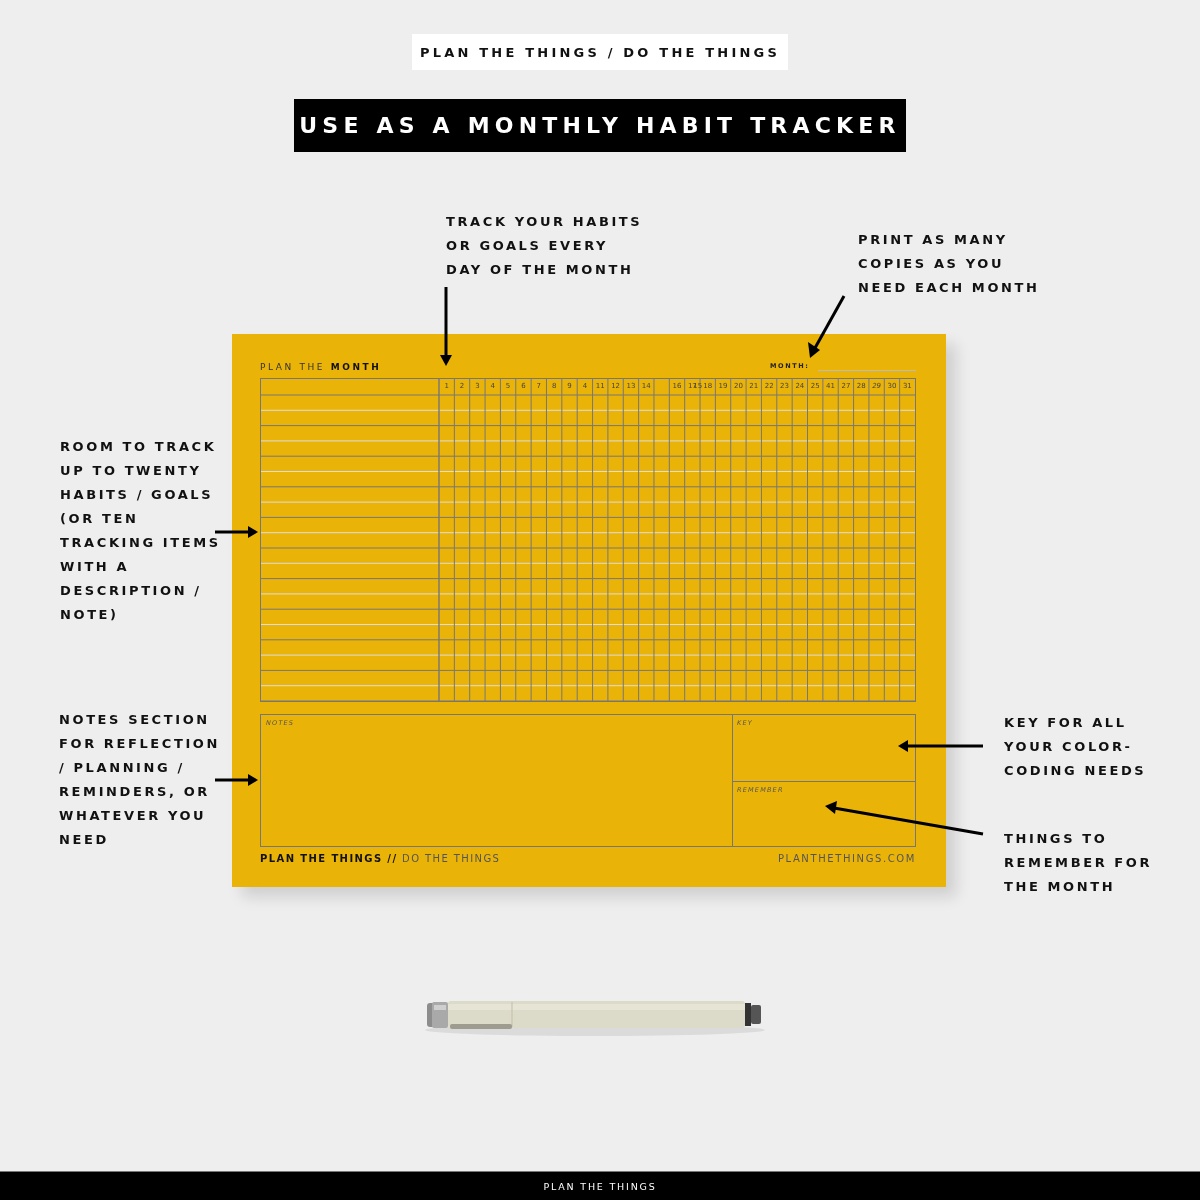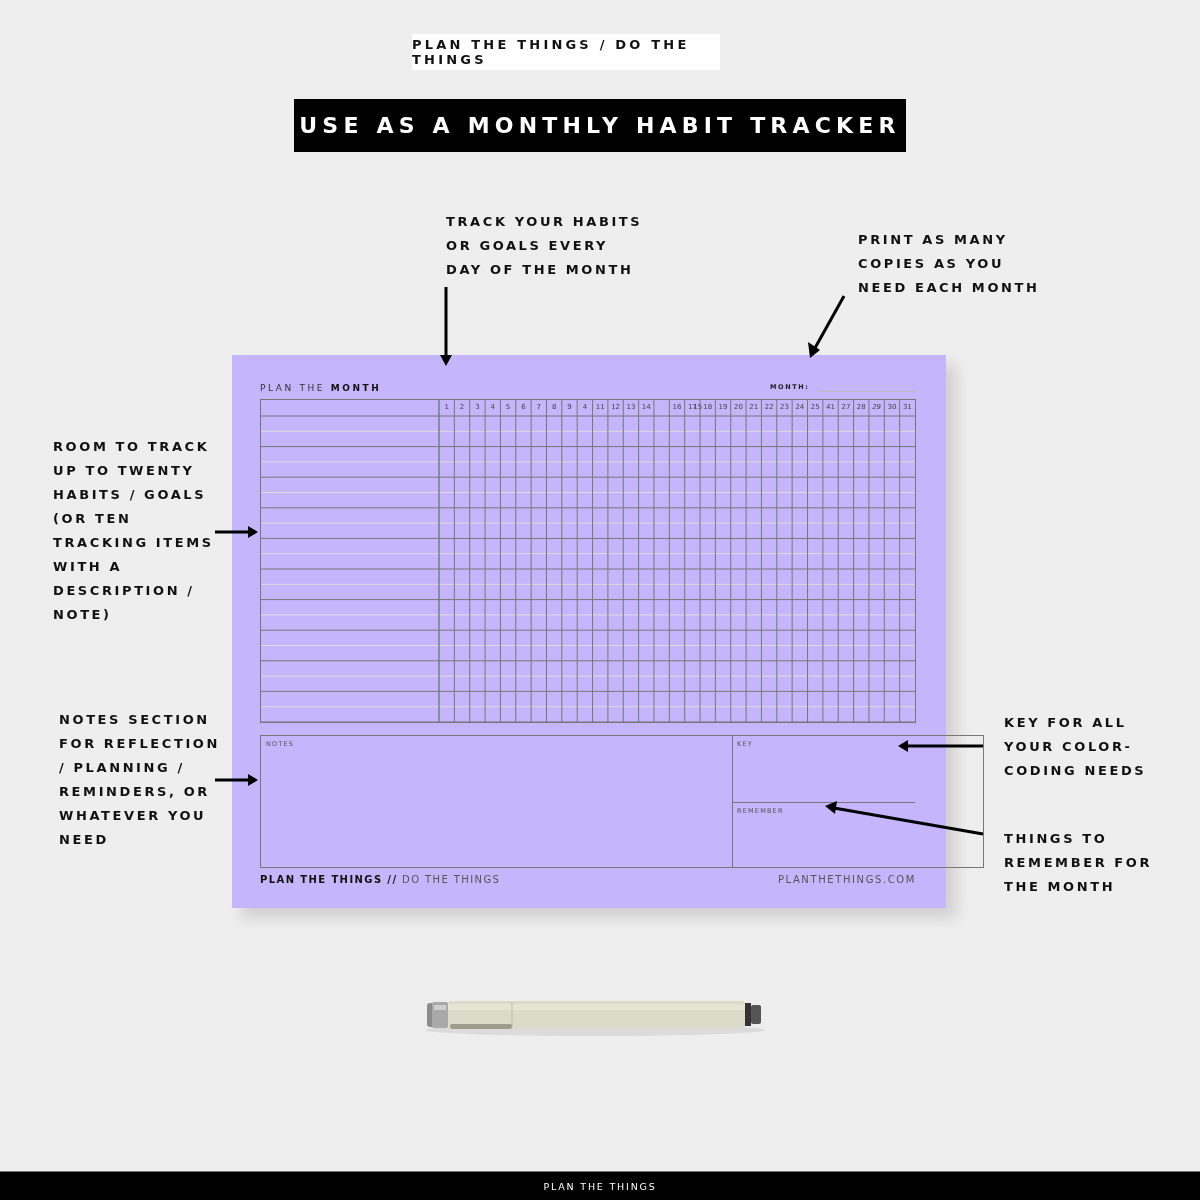--- a/index.html
+++ b/index.html
@@ -4,37 +4,36 @@
   <style>
     html, body { margin:0; padding:0; }
     body {
       width:1200px; height:1200px; position:relative; overflow:hidden;
       background:#eeeeee;
       font-family:"DejaVu Sans", "Liberation Sans", sans-serif;
       color:#111;
     }
     .abs { position:absolute; }
     .top-label {
-      left:412px; top:34px; width:308px; height:36px; background:#fff;
+      left:412px; top:34px; width:376px; height:36px; background:#fff;
       display:flex; align-items:center; justify-content:center;
       font-size:13px; font-weight:bold; letter-spacing:3.2px; color:#111;
     }
     .title-bar {
       left:294px; top:99px; width:612px; height:53px; background:#000;
       display:flex; align-items:center; justify-content:center;
       color:#fff; font-size:22px; font-weight:bold; letter-spacing:5.2px;
     }
     .annot {
       font-size:13px; font-weight:bold; letter-spacing:2.6px; line-height:24px;
       color:#111; white-space:nowrap;
     }
     .sheet {
-      left:232px; top:334px; width:714px; height:553px; background:#c4b5fd;
+      left:232px; top:334px; width:714px; height:553px; background:#eab308;
       box-shadow: 10px 10px 14px rgba(0,0,0,0.13);
-      margin-top: 21px;
     }
     .sheet-title {
       left:28px; top:28px; font-size:9px; letter-spacing:2.6px; color:#333;
     }
     .sheet-title b { color:#111; }
     .month-label {
       left:538px; top:28px; font-size:6.5px; font-weight:bold; letter-spacing:1.6px; color:#222;
     }
     .month-line {
       left:586px; top:36px; width:98px; height:0; border-top:1px solid #bbb;
@@ -42,22 +41,22 @@
     .grid {
       left:28px; top:44px; width:656px; height:324px;
       border:1px solid #777; box-sizing:border-box;
     }
     .grid svg { position:absolute; left:0; top:0; }
     .day-num {
       position:absolute; top:3px; width:15.4px; text-align:center;
       font-size:7px; color:#444;
     }
     .notes-box {
-      left:28px; top:380px; width:724px; height:133px;
-      border:1px solid #777; box-sizing:border-box;
+      left:28px; top:380px; width:656px; height:133px;
+      border:1px solid #777; box-sizing:border-box;font-style:italic;
     }
     .box-label {
       position:absolute; font-size:6.5px; letter-spacing:1.2px; color:#555;
     }
     .divider-v { position:absolute; left:471px; top:0; width:1px; height:131px; background:#777; }
     .divider-h { position:absolute; left:472px; top:66px; width:182px; height:1px; background:#777; }
     .sheet-footer-left {
       left:28px; top:519px; font-size:10px; letter-spacing:1.4px; color:#555;
     }
     .sheet-footer-left b { color:#111; }
@@ -84,21 +83,21 @@
   <div>OR GOALS EVERY</div>
   <div>DAY OF THE MONTH</div>
 </div>
 
 <div class="abs annot" style="left:858px; top:228px;">
   <div>PRINT AS MANY</div>
   <div>COPIES AS YOU</div>
   <div>NEED EACH MONTH</div>
 </div>
 
-<div class="abs annot" style="left:53px; top:435px;">
+<div class="abs annot" style="left:60px; top:435px;">
   <div>ROOM TO TRACK</div>
   <div>UP TO TWENTY</div>
   <div>HABITS / GOALS</div>
   <div>(OR TEN</div>
   <div>TRACKING ITEMS</div>
   <div>WITH A</div>
   <div>DESCRIPTION /</div>
   <div>NOTE)</div>
 </div>
 

